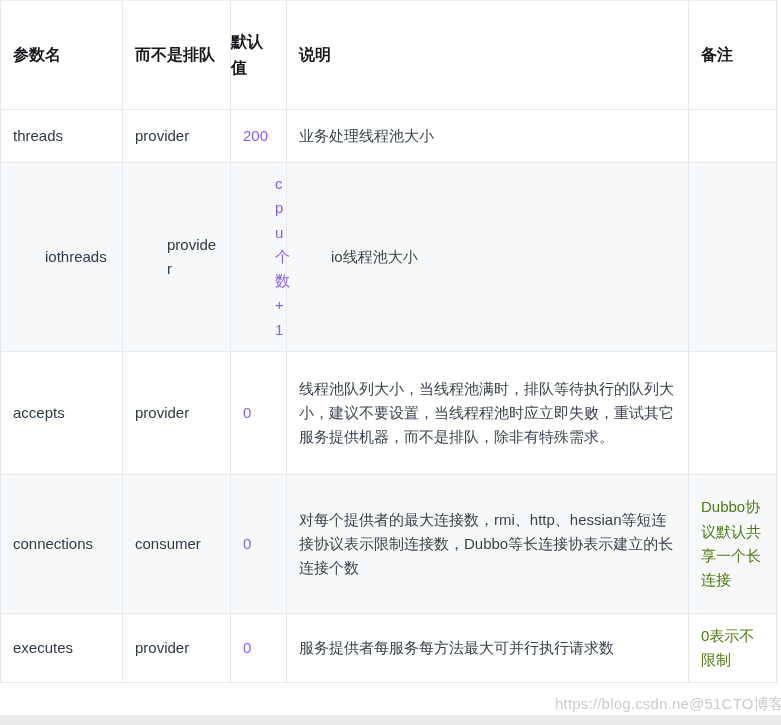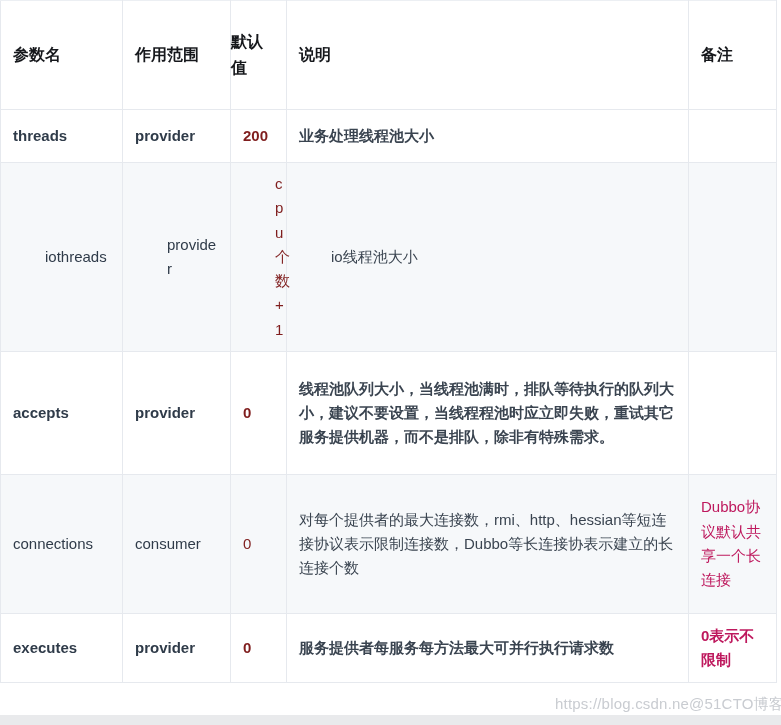--- a/index.html
+++ b/index.html
@@ -49,28 +49,28 @@
     font-size: 16px;
     text-align: left;
     vertical-align: middle;
     background: #ffffff;
     border-bottom: 1px solid #e6e9ee;
   }
   table.param-table thead th.th-default {
     padding-left: 0;
     padding-right: 10px;
   }
-  table.param-table tbody tr.row-odd  td { background: #ffffff; font-weight: bold; }
+  table.param-table tbody tr.row-odd  td { background: #ffffff; }
   table.param-table tbody tr.row-even td { background: #f6f8fa; }
 
   td.cell-name   { color: #2f3b49; }
   td.cell-scope  { color: #2f3b49; }
-  td.cell-def    { color: #7f1d1d; padding-left: 10px; padding-right: 10px; }
+  td.cell-def    { color: #8b5cf6; padding-left: 10px; padding-right: 10px; }
   td.cell-desc   { color: #3a4450; margin-left: 36px; }
-  td.cell-remark { color: #be185d; padding-left: 10px; padding-right: 8px; line-height: 1.55; }
+  td.cell-remark { color: #4d7c0f; padding-left: 10px; padding-right: 8px; line-height: 1.55; }
 
   tr.r-threads     td { height: 34px; }
   tr.r-iothreads   td { height: 105px; padding-left: 44px; }
   tr.r-queues      td { height: 104px; }
   tr.r-connections td { height: 120px; }
   tr.r-actives     td { height: 50px; }
   tr.r-accepts     td { height: 50px; }
   tr.r-executes    td { height: 50px; }
 
   .bottom-strip {
@@ -102,21 +102,21 @@
     <colgroup>
       <col class="c-name">
         <col class="c-scope">
         <col class="c-def">
         <col class="c-desc">
         <col class="c-remark">
     </colgroup>
     <thead>
       <tr>
         <th class="th-name">参数名</th>
-        <th class="th-scope">作用范围</th>
+        <th class="th-scope">而不是排队</th>
         <th class="th-default">默认值</th>
         <th class="th-desc">说明</th>
         <th class="th-remark">备注</th>
       </tr>
     </thead>
     <tbody>
       <tr class="row-odd r-threads">
         <td class="cell-name">threads</td>
         <td class="cell-scope">provider</td>
         <td class="cell-def">200</td>

